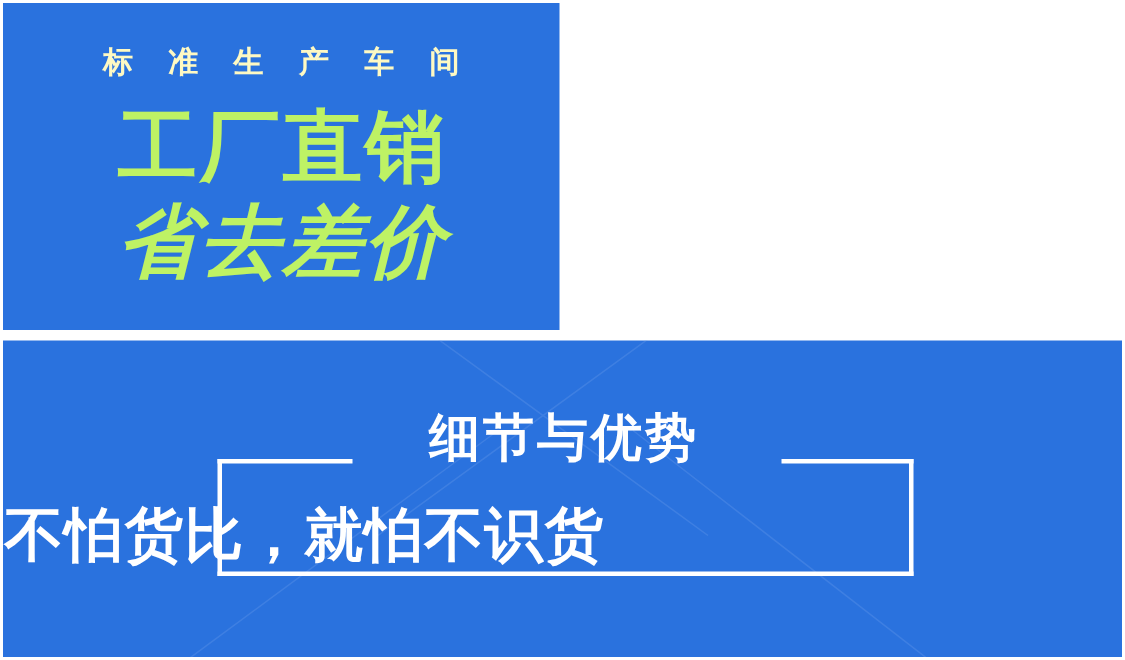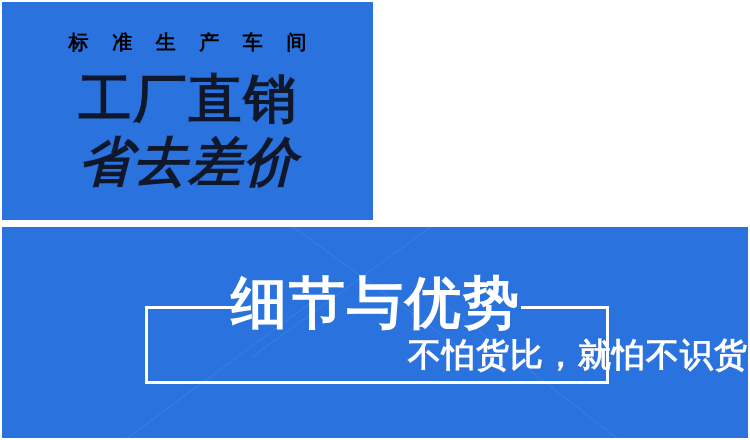--- a/index.html
+++ b/index.html
@@ -66,31 +66,31 @@
     right: 0;
     text-align: center;
     color: #ffffff;
     line-height: 1;
     white-space: nowrap;
   }
 
   .eyebrow {
     font-size: 20px;
     font-weight: 700;
-    color: #000000;
+    color: #fef9c3;
   }
   .eyebrow.spaced { letter-spacing: 9px; text-indent: 9px; }
   .eyebrow.tight  { letter-spacing: 1px; text-indent: 1px; font-weight: 800; }
 
   .headline {
     font-size: 53px;
     font-weight: 800;
     letter-spacing: 2px;
     text-indent: 2px;
-    color: #0f172a;
+    color: #bef264;
   }
 
   
   #factory-eyebrow { top: 30px; }
   #factory-line1   { top: 70px; }
   #factory-line2   { top: 133px; font-style: italic; }
 
   
   #quality-eyebrow { top: 30px; }
   #quality-line1   { top: 70px; }
@@ -115,34 +115,34 @@
     background: #ffffff;
   }
   #frame-rule-left  { left: 143px;  width: 90px; }
   #frame-rule-right { left: 519px;  width: 88px; }
 
   #detail-title {
     position: absolute;
     left: 0; right: 0;
     top: 48px;
     text-align: center;
-    font-size: 56px;
+    font-size: 34px;
     font-weight: 800;
     letter-spacing: 2px;
     text-indent: 2px;
     color: #ffffff;
     line-height: 1;
     white-space: nowrap;
   }
   #detail-sub {
     position: absolute;
     left: 0; right: 0;
     top: 111px;
-    text-align: right;
-    font-size: 33px;
+    text-align: left;
+    font-size: 39px;
     font-weight: 800;
     letter-spacing: 1px;
     text-indent: 1px;
     color: #ffffff;
     line-height: 1;
     white-space: nowrap;
   }
 </style>
 </head>
 <body>

